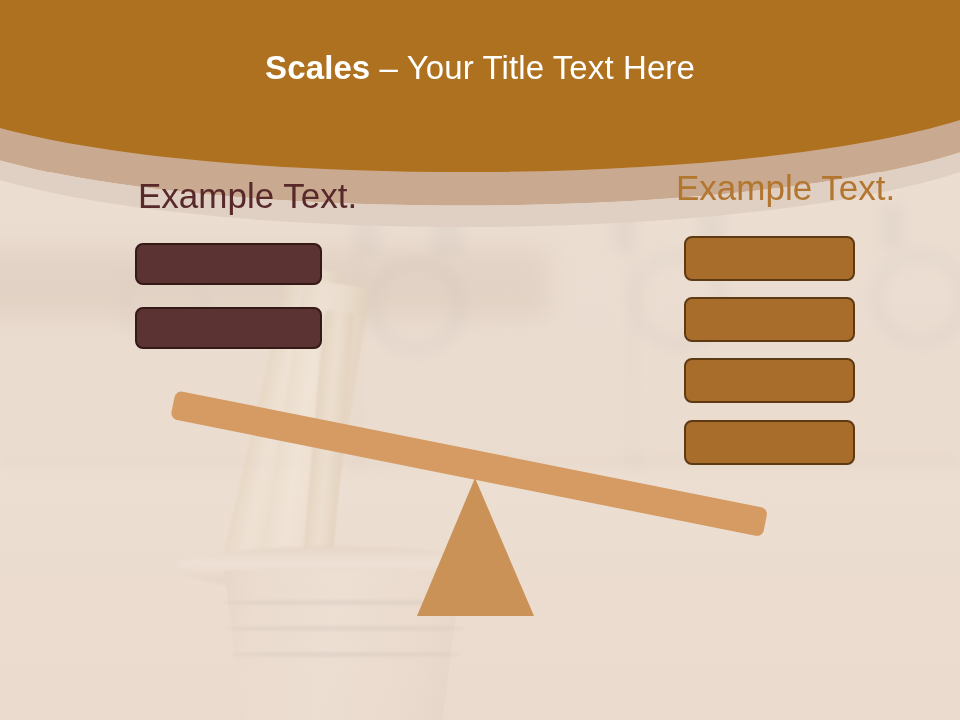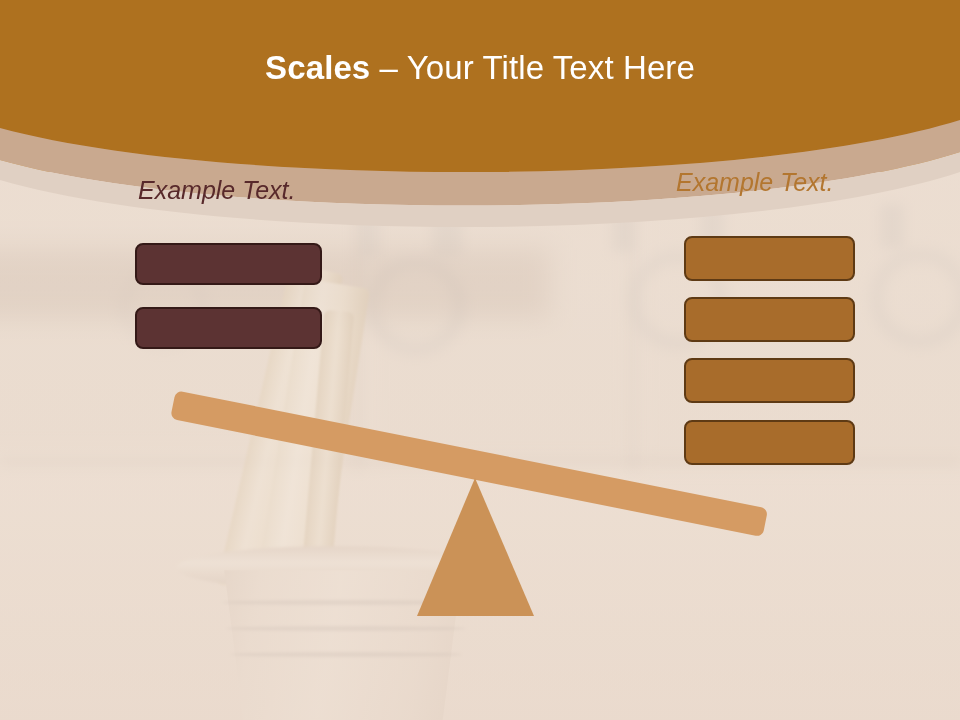--- a/index.html
+++ b/index.html
@@ -186,22 +186,21 @@
     left: 417px;
     top: 478px;
     width: 117px;
     height: 138px;
   }
   .fulcrum svg { display: block; }
 
   
   .label {
     position: absolute;
-    font-style: italic;
-    font-size: 25px;
+    font-size: 35px;
     white-space: nowrap;
   }
   .label-left {
     left: 138px;
     top: 176px;
     color: #58292b;
   }
   .label-right {
     left: 676px;
     top: 168px;

